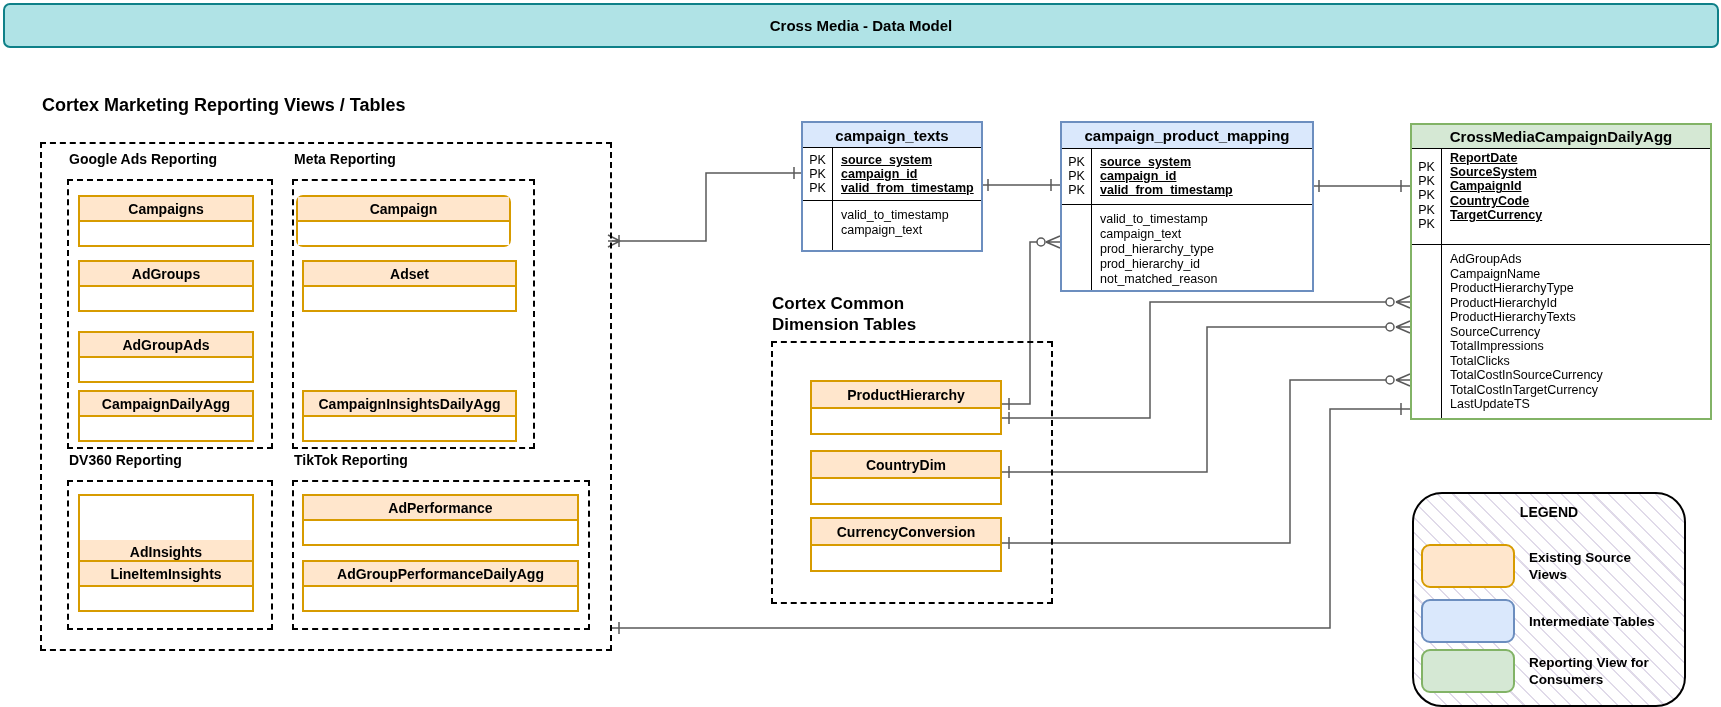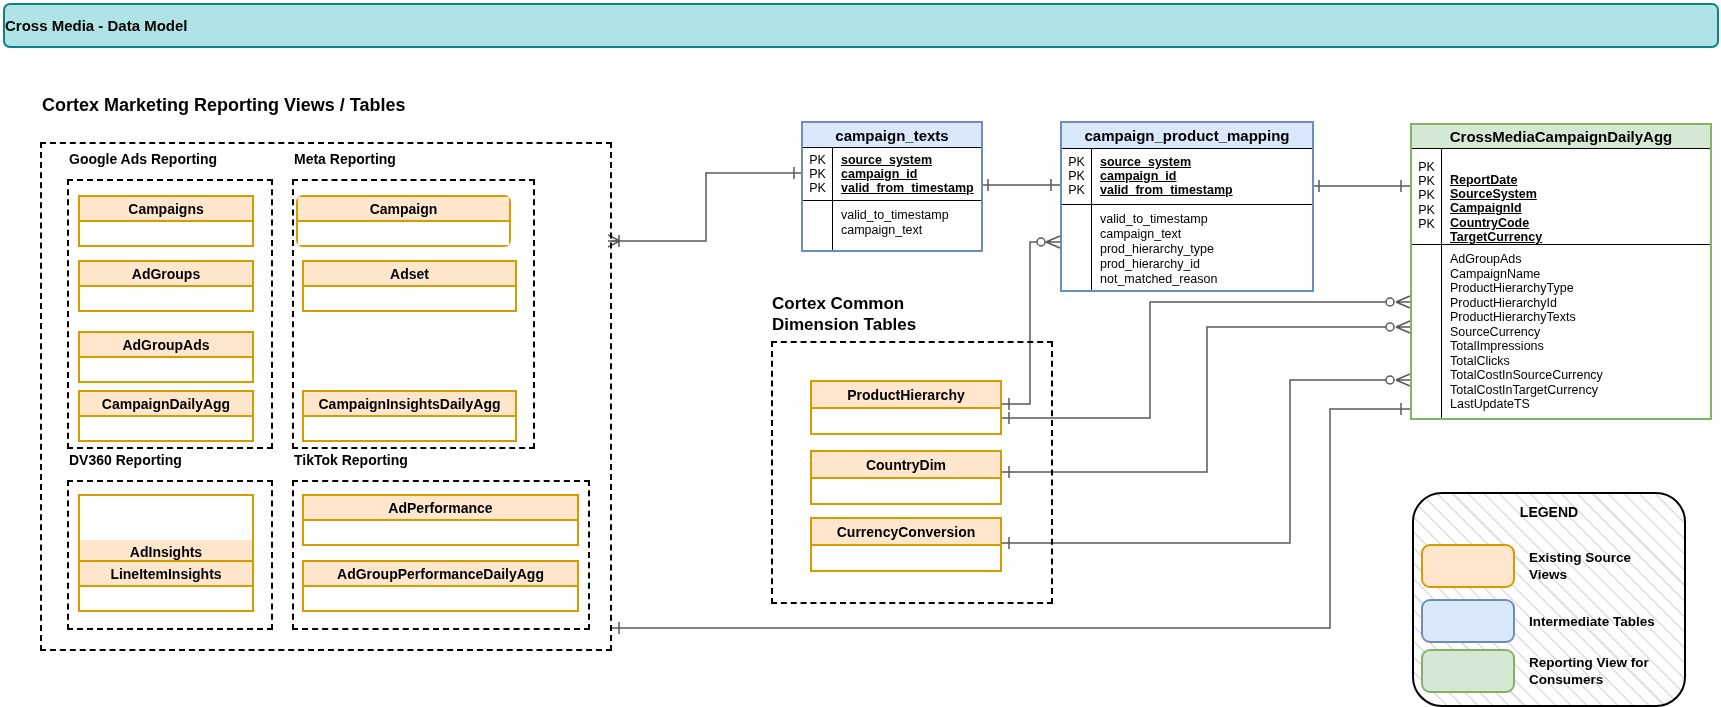--- a/index.html
+++ b/index.html
@@ -1,21 +1,21 @@
 <!DOCTYPE html>
 <html><head>
 <meta charset="utf-8">
 <style>
   html,body{margin:0;padding:0;background:#ffffff;}
   #canvas{position:relative;width:1721px;height:707px;background:#ffffff;
           font-family:"Liberation Sans",sans-serif;color:#000;overflow:hidden;}
   
   .title-bar{position:absolute;left:3px;top:3px;width:1712px;height:41px;
              background:#b0e3e6;border:2px solid #0e8088;border-radius:7px;
-             display:flex;align-items:center;
+             display:flex;align-items:center;justify-content:center;
              font-size:15px;font-weight:bold;}
   
   .big-heading{position:absolute;left:42px;top:95px;font-size:18px;font-weight:bold;}
   .dim-heading{position:absolute;left:772px;top:293px;width:160px;
                font-size:17px;font-weight:bold;line-height:21px;}
   
   .dashed{position:absolute;border:2px dashed #000000;background:transparent;}
   .group-label{position:absolute;font-size:14px;font-weight:bold;white-space:nowrap;}
   
   .mini{position:absolute;border:2px solid #d79b00;background:#ffffff;}
@@ -228,21 +228,21 @@
     <div class="ent green" style="left: 1410px; top: 123px; width: 298px; height: 293px;">
       <div class="ent-h" style="height: 23px;">CrossMediaCampaignDailyAgg</div>
       <div class="sec pk-sec" style="height: 95px;">
         <div class="pk-col" style="padding-top: 11px; line-height: 14.2px;">
           <div class="row">PK</div>
           <div class="row">PK</div>
           <div class="row">PK</div>
           <div class="row">PK</div>
           <div class="row">PK</div>
         </div>
-        <div class="names" style="padding-top: 24px; line-height: 14.2px;">
+        <div class="names" style="padding-top: 2px; line-height: 14.2px;">
           <div class="row pk-name">ReportDate</div>
           <div class="row pk-name">SourceSystem</div>
           <div class="row pk-name">CampaignId</div>
           <div class="row pk-name">CountryCode</div>
           <div class="row pk-name">TargetCurrency</div>
         </div>
       </div>
       <div class="sec f-sec">
         <div class="pk-col"></div>
         <div class="names" style="padding-top: 7px; line-height: 14.5px;">

